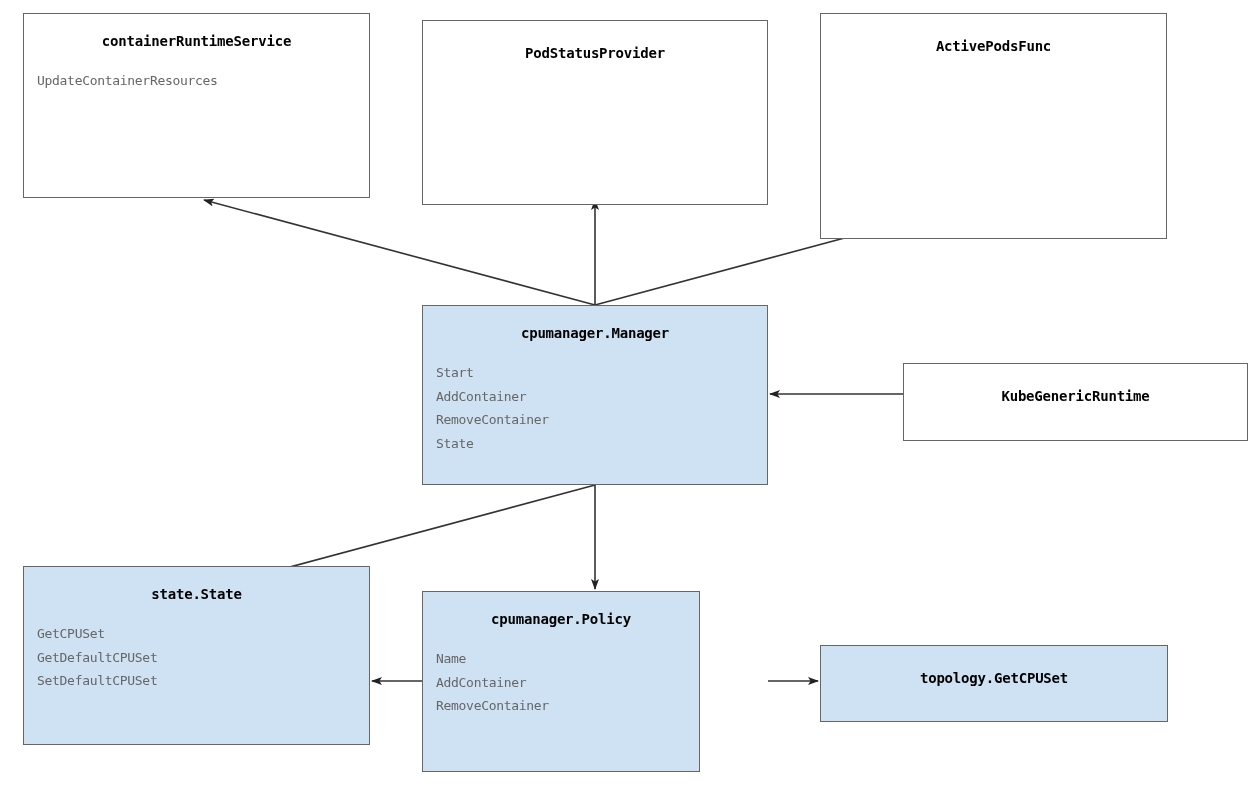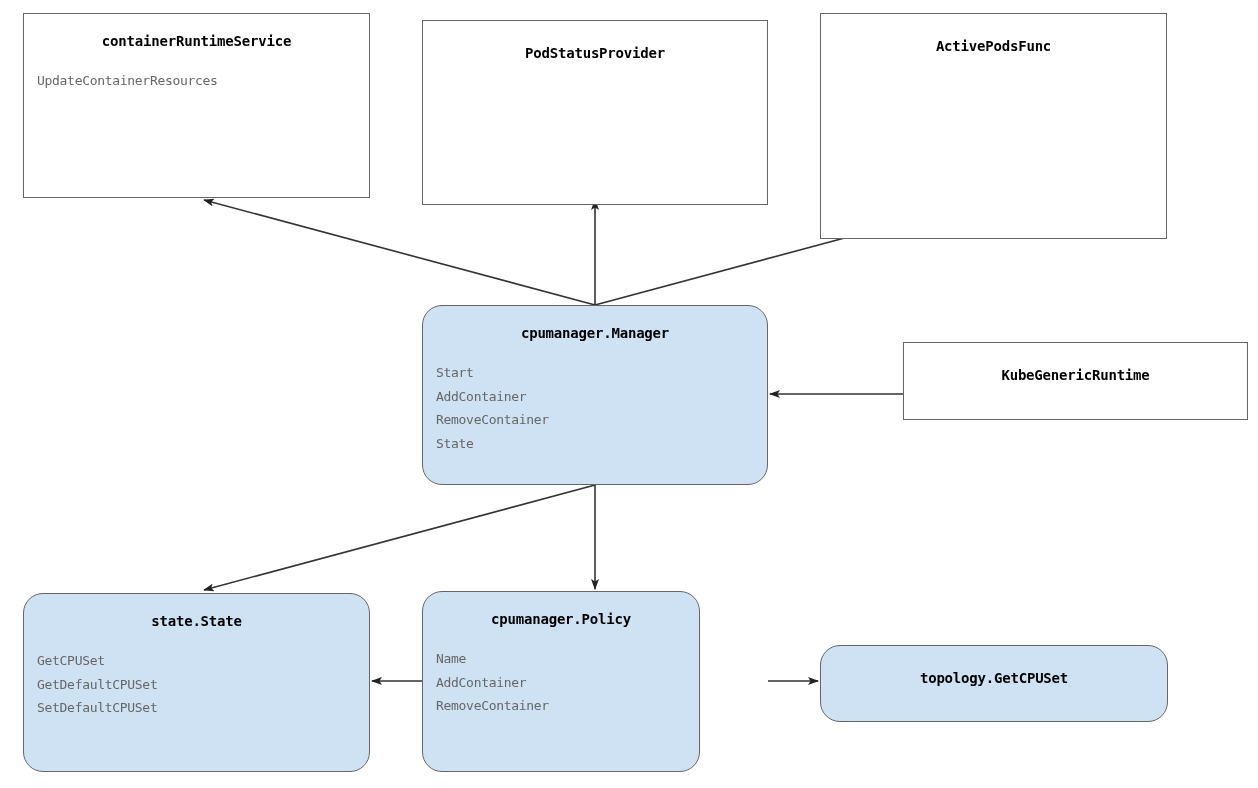--- a/index.html
+++ b/index.html
@@ -28,21 +28,20 @@
   }
   .node {
     position: absolute;
     box-sizing: border-box;
     border: 1.6px solid #666666;
     background: #ffffff;
     padding: 0;
   }
   .node.filled {
     background: #cfe2f3;
-    border-radius: 20px;
   }
   .node-title {
     display: block;
     text-align: center;
     font-weight: bold;
     color: #000000;
     font-size: 14px;
     line-height: 20px;
     letter-spacing: -0.2px;
     margin-top: 17px;
@@ -103,24 +102,24 @@
       </div>
       <div class="node filled" style="left: 422px; top: 305px; width: 346px; height: 180px; background: rgb(207, 226, 243); border-color: rgb(102, 102, 102);">
         <span class="node-title">cpumanager.Manager</span>
         <span class="node-members">
           <span class="member">Start</span>
           <span class="member">AddContainer</span>
           <span class="member">RemoveContainer</span>
           <span class="member">State</span>
         </span>
       </div>
-      <div class="node compact" style="left: 903px; top: 342px; width: 345px; height: 78px; border-color: rgb(102, 102, 102);">
+      <div class="node compact" style="left: 903px; top: 363px; width: 345px; height: 78px; border-color: rgb(102, 102, 102);">
         <span class="node-title">KubeGenericRuntime</span>
       </div>
-      <div class="node filled" style="left: 23px; top: 593px; width: 347px; height: 179px; background: rgb(207, 226, 243); border-color: rgb(102, 102, 102);">
+      <div class="node filled" style="left: 23px; top: 566px; width: 347px; height: 179px; background: rgb(207, 226, 243); border-color: rgb(102, 102, 102);">
         <span class="node-title">state.State</span>
         <span class="node-members">
           <span class="member">GetCPUSet</span>
           <span class="member">GetDefaultCPUSet</span>
           <span class="member">SetDefaultCPUSet</span>
         </span>
       </div>
       <div class="node filled" style="left: 422px; top: 591px; width: 278px; height: 181px; background: rgb(207, 226, 243); border-color: rgb(102, 102, 102);">
         <span class="node-title">cpumanager.Policy</span>
         <span class="node-members">

